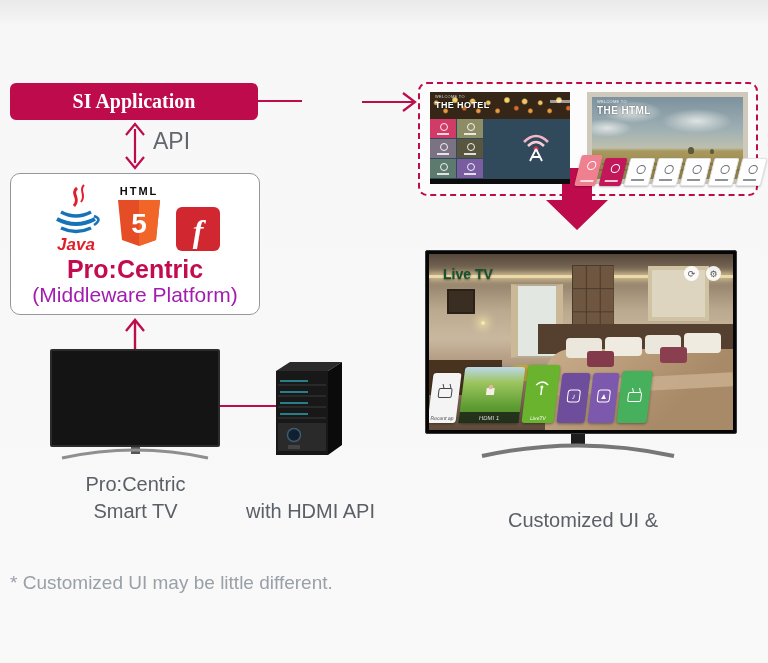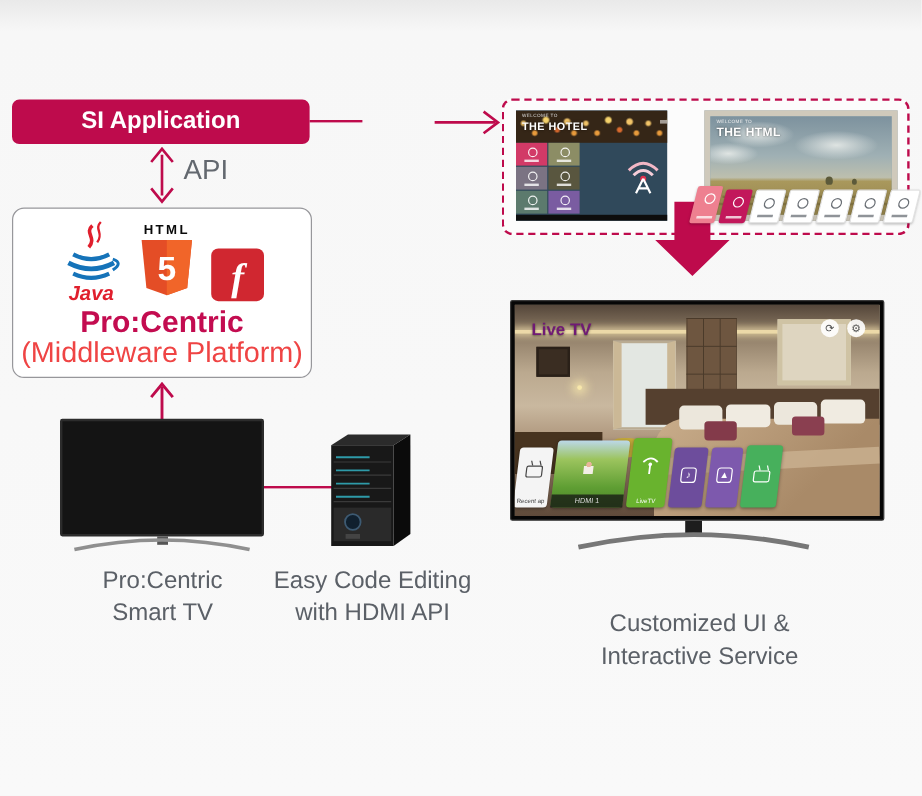--- a/index.html
+++ b/index.html
@@ -4,42 +4,42 @@
 <style>
   * { margin:0; padding:0; box-sizing:border-box; }
   body { font-family:"Liberation Sans", sans-serif; background:#f7f7f7; }
   .canvas { position:relative; width:768px; height:663px; overflow:hidden;
             background:linear-gradient(180deg,#e9e9e9 0px,#f7f7f7 26px,#f9f9f9 100%); }
 
   
   .crimson-box { position:absolute; background:#be0b4c; color:#fff; font-weight:bold;
                  font-size:20px; display:flex; align-items:center; justify-content:center;
                  border-radius:6px; }
-  .si-box { left:10px; top:83px; width:248px; height:37px; }
+  .si-box { left:10px; top:83px; width:248px; height:37px;font-family:Liberation Serif, serif; }
   .ip-box { left:302px; top:83px; width:60px; height:37px; }
   .hline  { position:absolute; background:#be0b4c; height:2px; }
   .line-si-ip { left:258px; top:100px; width:44px; }
   .line-tv-server { left:220px; top:405px; width:57px; }
   .svgabs { position:absolute; }
 
   .api-label { position:absolute; left:153px; top:128px; font-size:23px; color:#63686f; }
 
   
   .mw-box { position:absolute; left:10px; top:173px; width:250px; height:142px;
             background:#fff; border:1.5px solid #97979b; border-radius:10px;
             display:flex; flex-direction:column; align-items:center; }
   .logo-row { display:flex; align-items:flex-end; gap:10px; margin-top:8px; height:72px; }
   .mw-title { color:#c30c50; font-weight:bold; font-size:25px; margin-top:2px; line-height:26px; }
-  .mw-sub   { color:#ef4444; font-size:24px; line-height:26px; }
+  .mw-sub   { color:#a21caf; font-size:21px; line-height:26px; }
 
   
   .dashed-box { position:absolute; left:418px; top:82px; width:340px; height:114px;
                 border:2px dashed #be0b4c; border-radius:9px; background:#fcfcfc; z-index:1; }
   .mini { position:absolute; z-index:3; overflow:visible; }
-  .mini-left  { left:430px; top:92px; width:126px; height:92px; background:#30495b; overflow:hidden; }
+  .mini-left  { left:430px; top:92px; width:140px; height:92px; background:#30495b; overflow:hidden; }
   .mini-right { left:587px; top:92px; width:161px; height:92px; border:5px solid #cfc9bb; background:#93a5ab; }
 
   .bokeh { position:absolute; left:0; top:0; width:154px; height:27px; background:#352617;
            background-image:
              radial-gradient(circle at 12% 40%, #f2c468 0 1.5px, transparent 3px),
              radial-gradient(circle at 30% 70%, #e89b3c 0 1.5px, transparent 3px),
              radial-gradient(circle at 48% 30%, #f5d26b 0 2px, transparent 3.5px),
              radial-gradient(circle at 66% 60%, #d86a2e 0 1.5px, transparent 3px),
              radial-gradient(circle at 82% 35%, #f2c468 0 2px, transparent 3.5px),
              radial-gradient(circle at 93% 70%, #e89b3c 0 1.5px, transparent 3px);
@@ -78,21 +78,21 @@
   .mc-white  { background:#fff; color:#6a6f75; border:1px solid #e3e3e3; }
 
   
   .down-arrow { left:540px; top:168px; z-index:2; }
 
   
   .bigtv { position:absolute; left:425px; top:250px; width:312px; height:184px;
            background:#060606; border:1px solid #3a3a3a; border-radius:2px; padding:3px; }
   .bigtv-screen { position:relative; width:100%; height:100%; overflow:hidden; background:#b7a58c; }
   .rm { position:absolute; }
-  .live-badge { position:absolute; left:14px; top:12px; color:#701a75; font-weight:bold; font-size:14px;
+  .live-badge { position:absolute; left:14px; top:12px; color:#14532d; font-weight:bold; font-size:14px;
                 text-shadow:0 1px 2px rgba(0,0,0,.5); z-index:5; }
   .circ-ic { position:absolute; top:12px; width:15px; height:15px; border-radius:50%;
              background:rgba(255,255,255,.9); z-index:5; display:flex; align-items:center;
              justify-content:center; font-size:9px; color:#555; }
   .launcher { position:absolute; left:2px; bottom:7px; display:flex; gap:3px; align-items:flex-end;
               transform:skewX(-7deg); z-index:4; }
   .ltile { border-radius:3px; position:relative; box-shadow:0 1px 3px rgba(0,0,0,.4); }
   .ltile .lbl { position:absolute; left:0; right:0; bottom:2px; text-align:center; font-size:6px;
                 transform:scale(.85); color:#fff; white-space:nowrap; }
   .lt-white { width:28px; height:50px; background:#f4f4f4; }
@@ -319,22 +319,22 @@
   <div class="bigtv-stand-neck"></div>
   <svg class="svgabs" style="left:478px;top:443px;" width="200" height="16">
     <path d="M4,13 Q100,-8 196,13" fill="none" stroke="#777" stroke-width="4"></path>
   </svg>
 
   <div class="caption cap-smarttv">
     <span>Pro:Centric</span><br>
     <span>Smart TV</span>
   </div>
   <div class="caption cap-code">
-    <span>Easy Code Editing</span><br>
+    <br>
     <span>with HDMI API</span>
   </div>
   <div class="caption cap-custom">
     <span>Customized UI &amp;</span><br>
-    <span>Interactive Service</span>
-  </div>
-
+  </div>
+
+  <div class="footnote">* Customized UI may be little different.</div>
 
 </div>
 
 </body></html>

